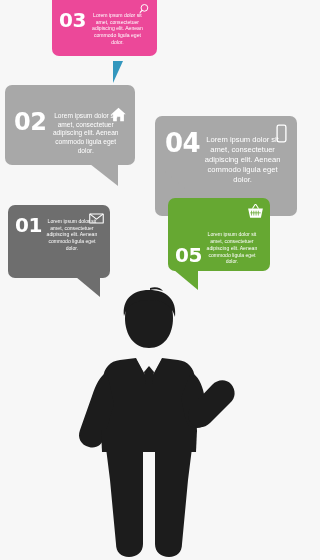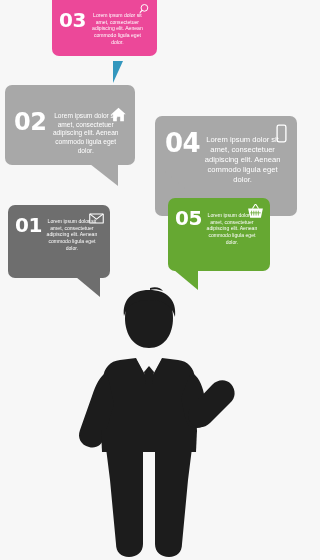--- a/index.html
+++ b/index.html
@@ -125,21 +125,21 @@
     left: 76px; top: 277px;
     border-right: 24px solid #6e6e6e;
     border-bottom: 20px solid transparent;
   }
 
   
   #bubble-05 {
     left: 168px; top: 198px; width: 102px; height: 73px;
     background: #66a832;
   }
-  #bubble-05 .bubble-inner { padding: 7px 8px 6px 7px; }
+  #bubble-05 .bubble-inner { padding: 7px 8px 6px 7px; align-items: flex-end; }
   #bubble-05 .bubble-num { font-size: 20px; margin-top: 3px; }
   #bubble-05 .bubble-body { font-size: 5.1px; margin-top: 7px; }
   #bubble-05 .bubble-icon { right: 6px; top: 5px; }
   #tail-05 {
     left: 174px; top: 270px;
     border-right: 24px solid #66a832;
     border-bottom: 20px solid transparent;
   }
 
   

